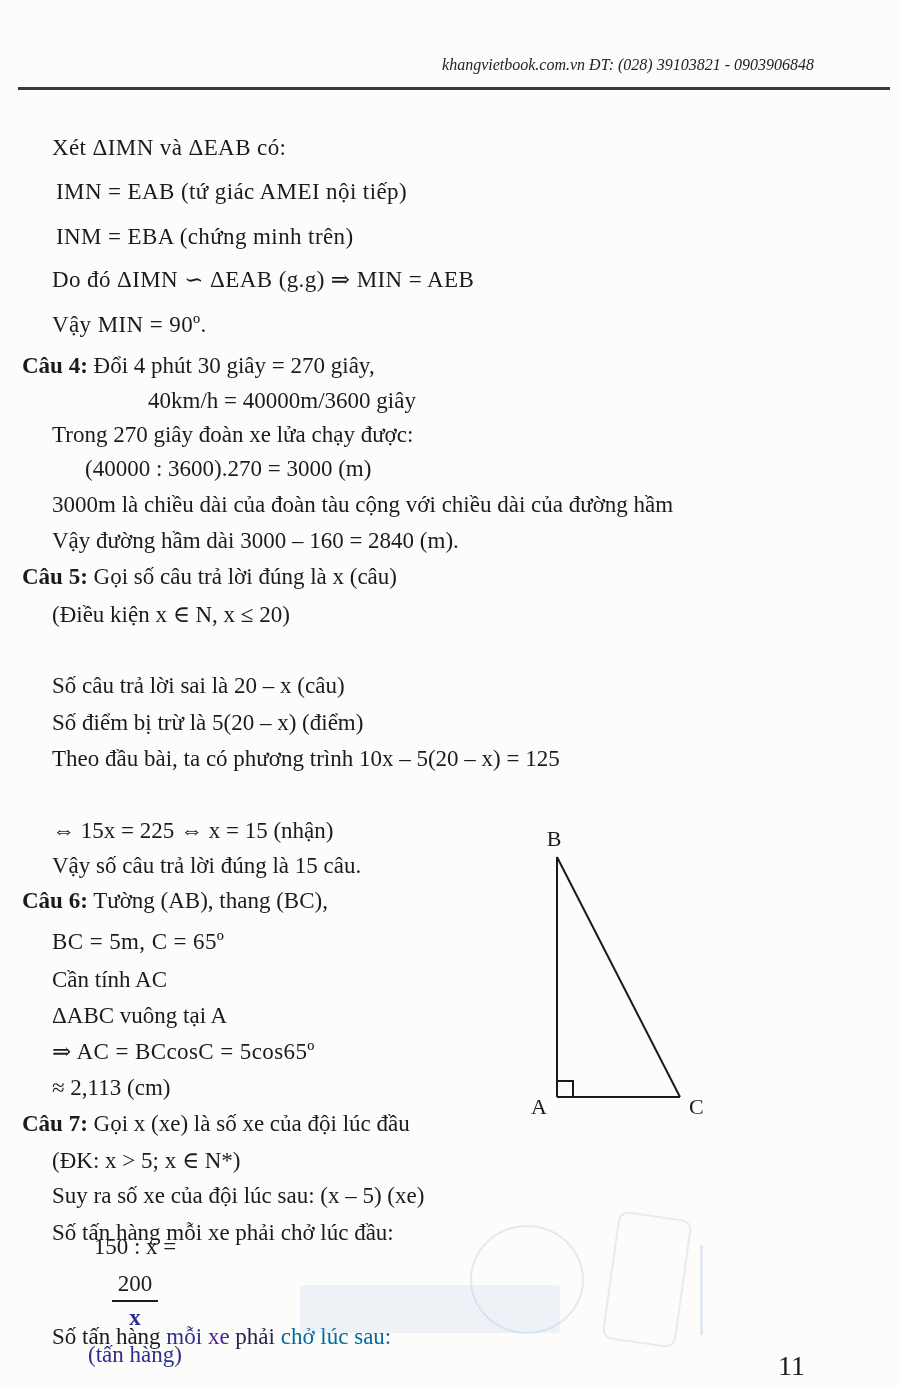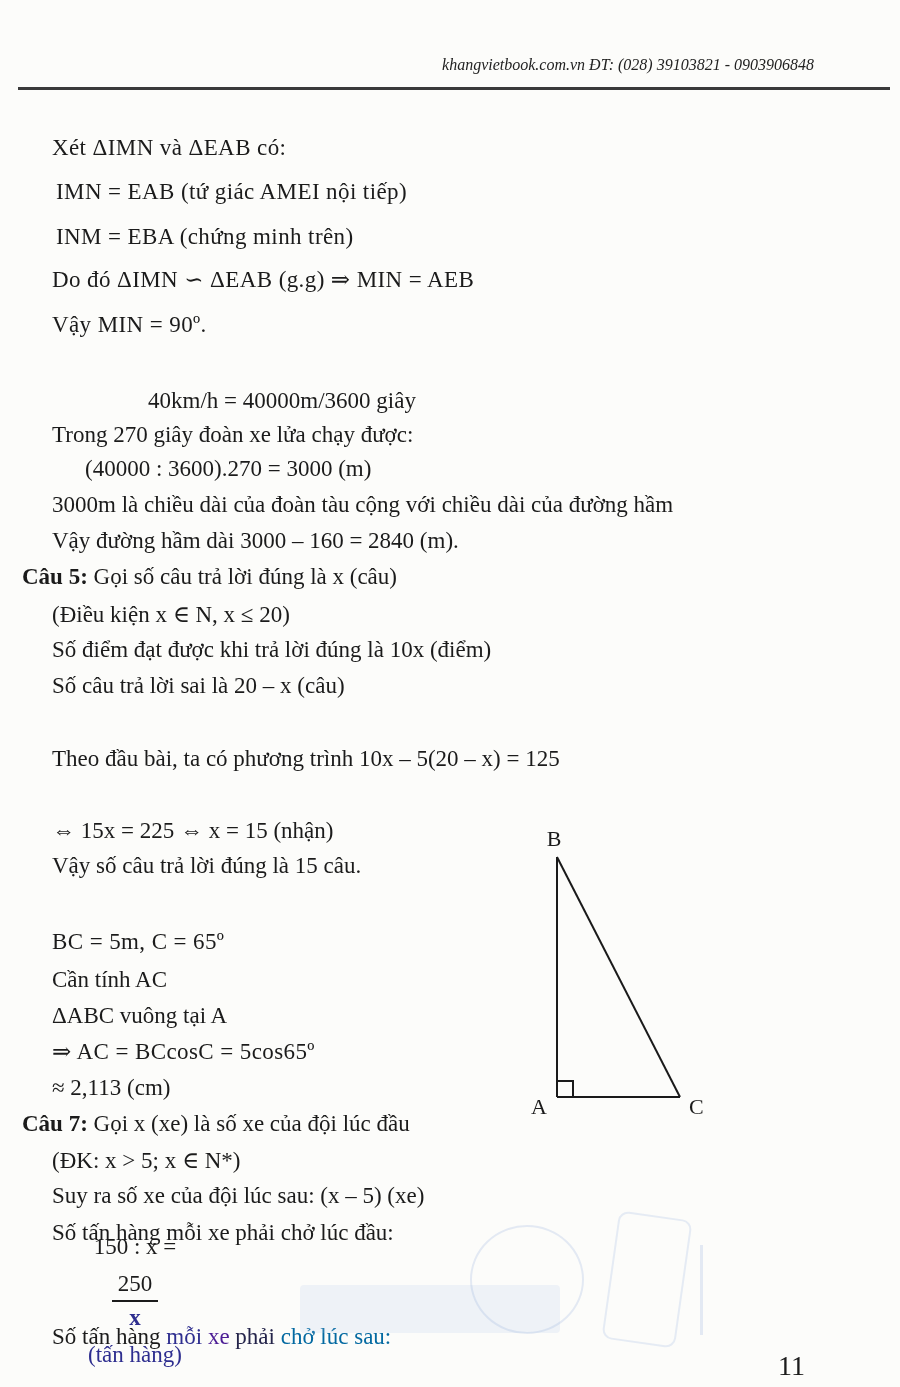--- a/index.html
+++ b/index.html
@@ -48,34 +48,36 @@
 
   <div class="hdr">khangvietbook.com.vn  ĐT: (028) 39103821 - 0903906848</div>
   <div class="hdr-rule"></div>
 
   <p class="line eqn" style="top:111px;left:52px">Xét ΔIMN và ΔEAB có:</p>
   <p class="line eqn" style="top:155px;left:56px">IMN = EAB  (tứ giác AMEI nội tiếp)</p>
   <p class="line eqn" style="top:200px;left:56px">INM = EBA  (chứng minh trên)</p>
   <p class="line eqn" style="top:243px;left:52px">Do đó ΔIMN ∽ ΔEAB (g.g) ⇒  MIN = AEB</p>
   <p class="line eqn" style="top:288px;left:52px">Vậy  MIN = 90º.</p>
 
+  <p class="line" style="top:329px;left:22px"><span class="lbl">Câu 4:</span> <span>Đổi 4 phút 30 giây = 270 giây,</span></p>
   <p class="line" style="top:364px;left:148px">40km/h = 40000m/3600 giây</p>
   <p class="line" style="top:398px;left:52px">Trong 270 giây đoàn xe lửa chạy được:</p>
   <p class="line" style="top:432px;left:85px">(40000 : 3600).270 = 3000 (m)</p>
   <p class="line" style="top:468px;left:52px">3000m là chiều dài của đoàn tàu cộng với chiều dài của đường hầm</p>
   <p class="line" style="top:504px;left:52px">Vậy đường hầm dài 3000 – 160 = 2840 (m).</p>
 
   <p class="line" style="top:540px;left:22px"><span class="lbl">Câu 5:</span> <span>Gọi số câu trả lời đúng là x (câu)</span></p>
   <p class="line" style="top:578px;left:52px">(Điều kiện x ∈ N, x ≤ 20)</p>
-  <p class="line" style="top:613px;left:52px">Số điểm đạt được khi trả lời đúng là 10x (điểm)</p>
   <p class="line" style="top:649px;left:52px">Số câu trả lời sai là 20 – x (câu)</p>
+  <p class="line" style="top:686px;left:52px">Số điểm bị trừ là 5(20 – x) (điểm)</p>
   <p class="line" style="top:722px;left:52px">Theo đầu bài, ta có phương trình 10x – 5(20 – x) = 125</p>
   <p class="line" style="top:794px;left:52px">⇔ 15x = 225 ⇔ x = 15 (nhận)</p>
   <p class="line" style="top:829px;left:52px">Vậy số câu trả lời đúng là 15 câu.</p>
 
+  <p class="line" style="top:864px;left:22px"><span class="lbl">Câu 6:</span> <span>Tường (AB), thang (BC),</span></p>
   <p class="line eqn" style="top:905px;left:52px">BC = 5m,  C = 65º</p>
   <p class="line" style="top:943px;left:52px">Cần tính AC</p>
   <p class="line" style="top:979px;left:52px">ΔABC vuông tại A</p>
   <p class="line eqn" style="top:1015px;left:52px">⇒ AC = BCcosC = 5cos65º</p>
   <p class="line" style="top:1051px;left:52px">≈ 2,113 (cm)</p>
 
   <svg style="position:absolute;left:493px;top:820px" width="230" height="300" viewBox="0 0 230 300">
     <line x1="64" y1="37" x2="64" y2="277" stroke="#1a1a1a" stroke-width="2"></line>
     <line x1="64" y1="277" x2="187" y2="277" stroke="#1a1a1a" stroke-width="2"></line>
     <line x1="64" y1="37" x2="187" y2="277" stroke="#1a1a1a" stroke-width="2"></line>
@@ -86,21 +88,21 @@
   </svg>
 
   <p class="line" style="top:1087px;left:22px"><span class="lbl">Câu 7:</span> <span>Gọi x (xe) là số xe của đội lúc đầu</span></p>
   <p class="line" style="top:1124px;left:52px">(ĐK: x &gt; 5; x ∈ N*)</p>
   <p class="line" style="top:1159px;left:52px">Suy ra số xe của đội lúc sau: (x – 5) (xe)</p>
   <p class="line" style="top:1196px;left:52px">Số tấn hàng mỗi xe phải chở lúc đầu:</p>
 
   <div class="line frac-line" style="top:1233px;left:88px">
     <span>150 : x =</span>
     <span class="frac">
-      <span class="num">250</span>
+      <span class="num">200</span>
       <span class="bar"></span>
       <span class="den blue">x</span>
     </span>
     <span class="blue">(tấn hàng)</span>
   </div>
 
   <p class="line" style="top:1300px;left:52px"><span>Số tấn hàng </span><span class="blue">mỗi </span><span class="blue-light">xe </span><span class="ink-dark">phải </span><span class="blue-mid">chở lúc sau:</span></p>
 
   <div class="wm wm1"></div>
   <div class="wm wm2"></div>

